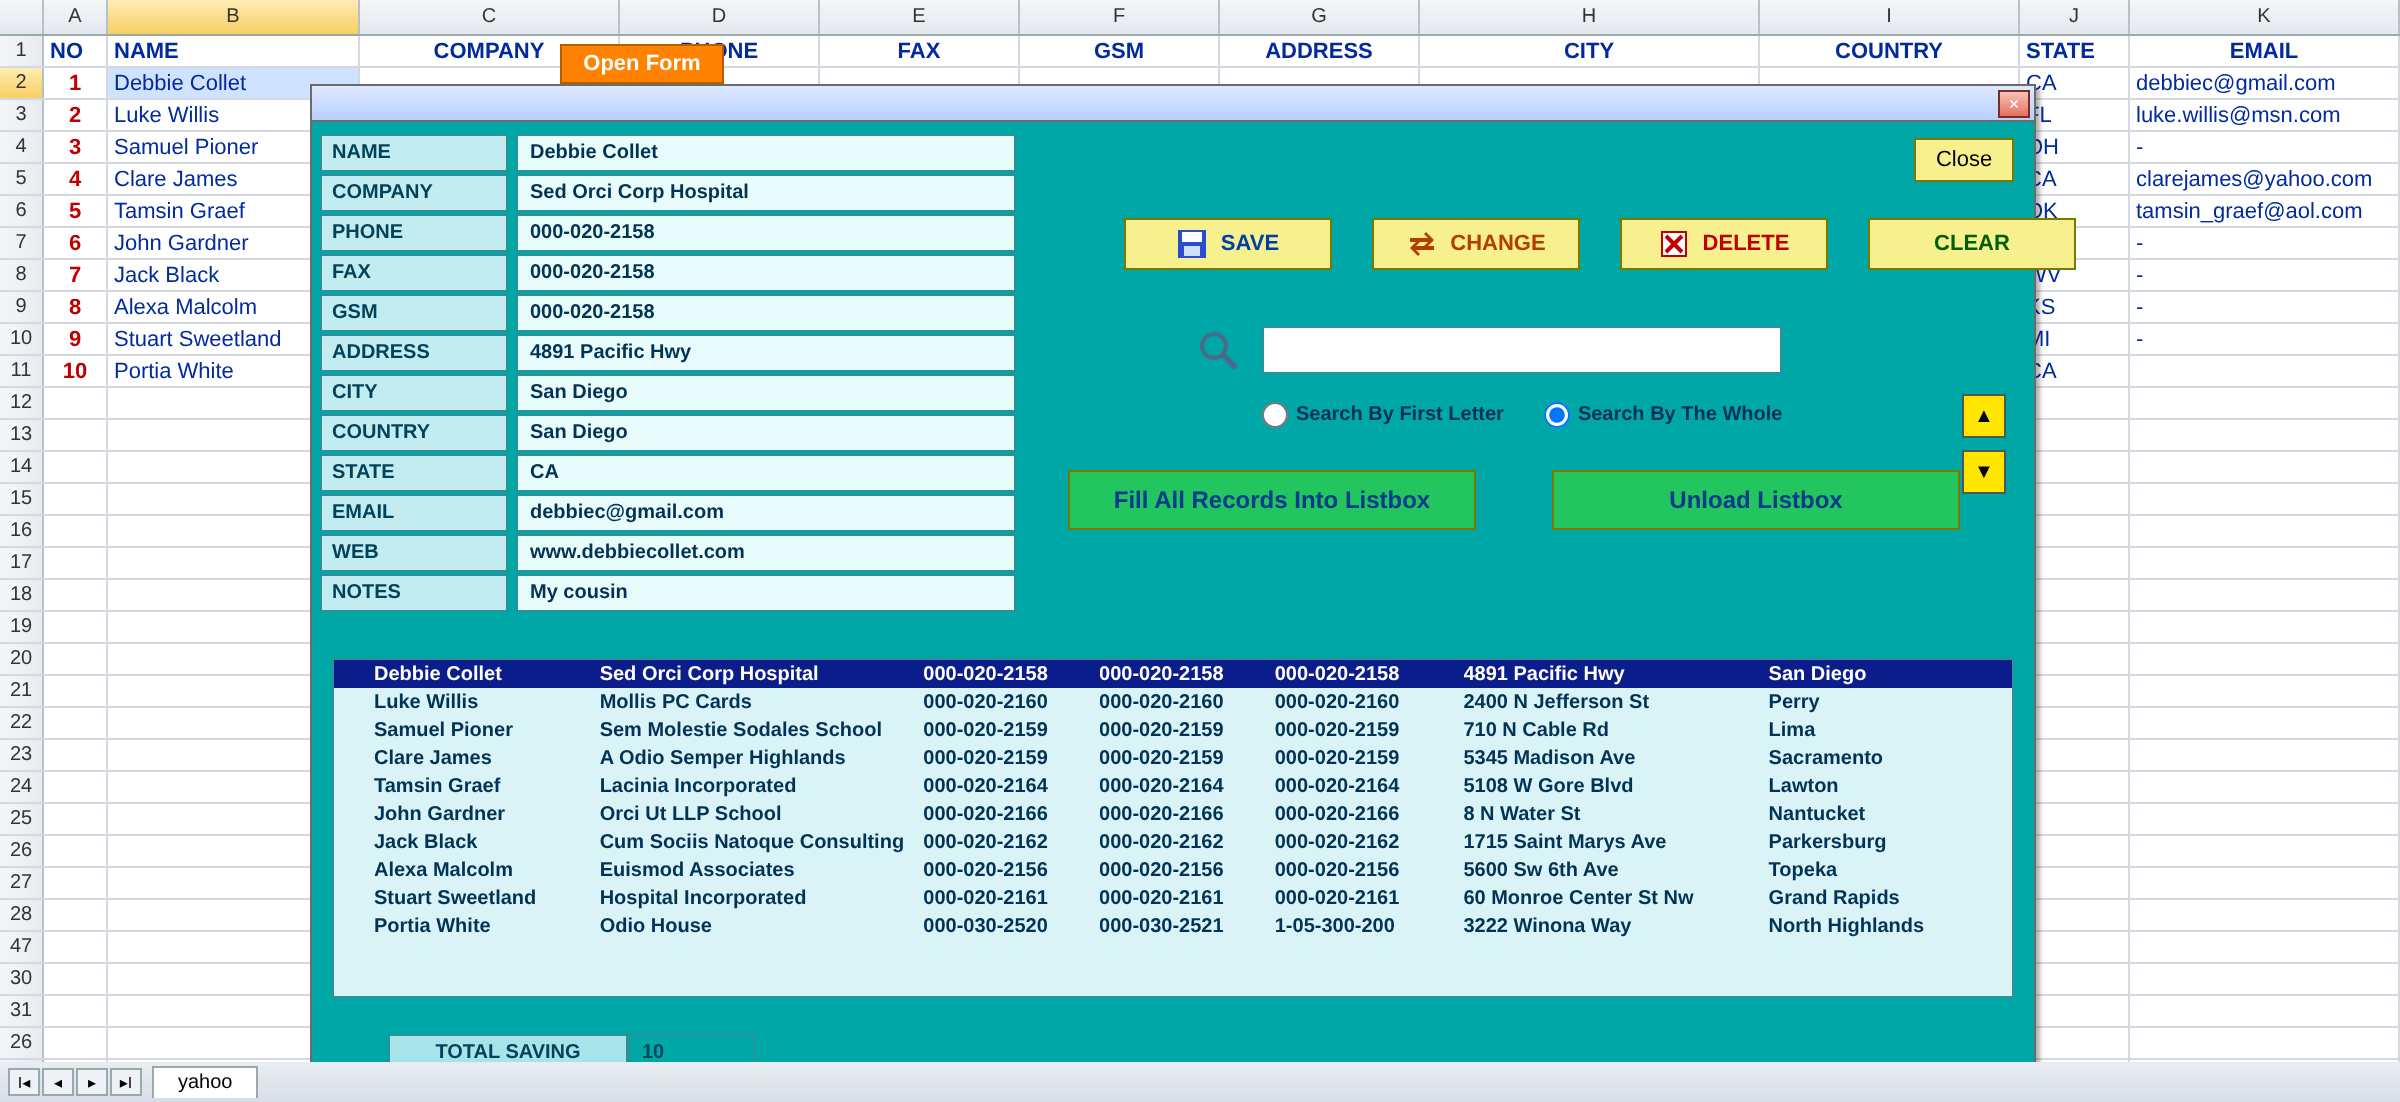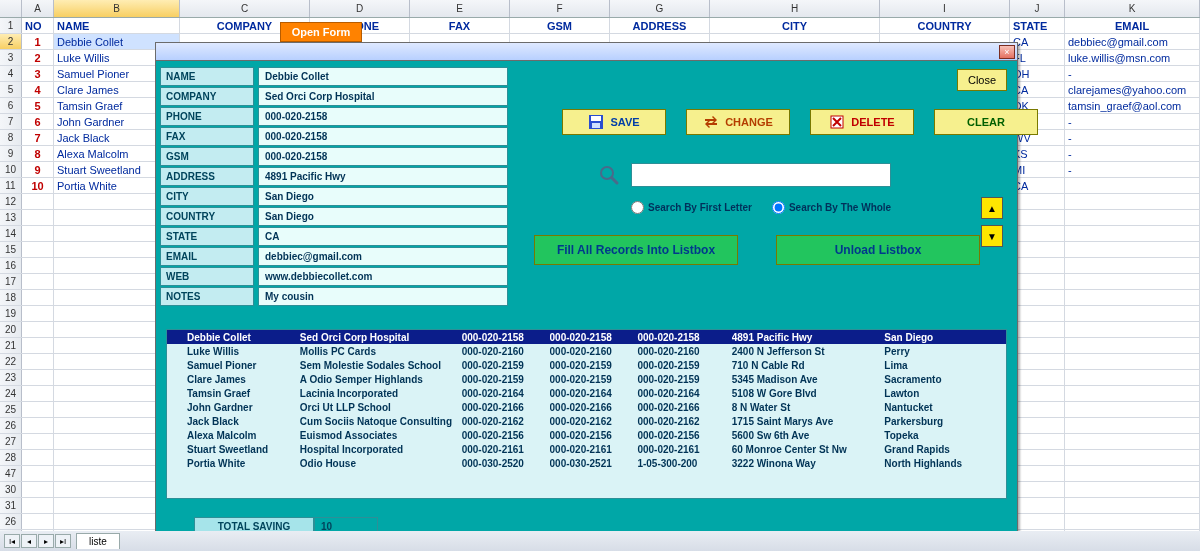--- a/index.html
+++ b/index.html
@@ -737,14 +737,14 @@
   </div>
 </div>
 
 <div class="sheetbar">
   <div class="nav4">
     <div>I◂</div>
     <div>◂</div>
     <div>▸</div>
     <div>▸I</div>
   </div>
-  <div class="tab">liste</div>
+  <div class="tab">yahoo</div>
 </div>
 
 </body></html>

